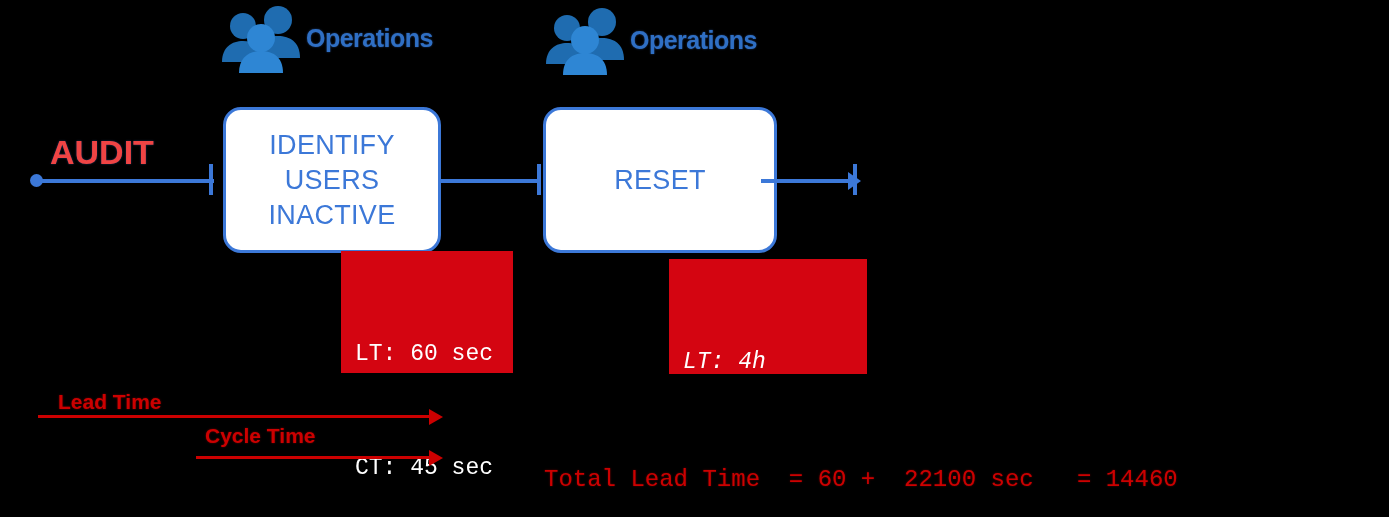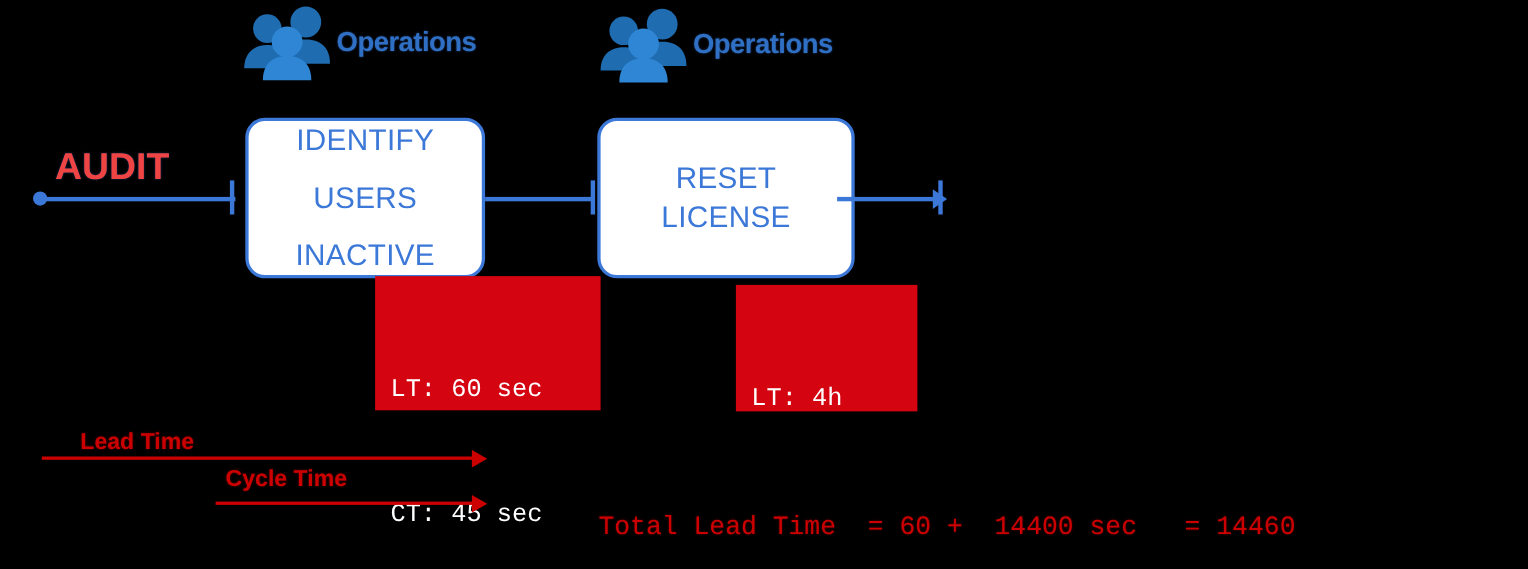--- a/index.html
+++ b/index.html
@@ -181,56 +181,55 @@
       </svg>
     </span>
     <span class="ops-label">Operations</span>
   </div>
 
   <div class="flow-label" style="left:30px; top:133px;">AUDIT</div>
   <div class="dot-cap" style="left:10px; top:174px;"></div>
   <div class="flowline h-line" style="left:16px; top:179px; width:178px;"></div>
   <div class="flowline v-bar" style="left:189px; top:164px; height:31px;"></div>
 
-  <div class="process-box" style="left:203px; top:107px; width:218px; height:146px;justify-content:space-between;">
+  <div class="process-box" style="left:203px; top:107px; width:218px; height:146px;">
     <span class="pline">IDENTIFY</span>
     <span class="pline">USERS</span>
     <span class="pline">INACTIVE</span>
   </div>
 
   <div class="flowline h-line" style="left:421px; top:179px; width:98px;"></div>
   <div class="flowline v-bar" style="left:517px; top:164px; height:31px;"></div>
 
   <div class="process-box" style="left:523px; top:107px; width:234px; height:146px;">
     <span class="pline">RESET</span>
-    <span class="pline">LICENSE</span>
   </div>
 
   <div class="flowline h-line" style="left:741px; top:179px; width:92px;"></div>
   <div class="flowline v-bar" style="left:833px; top:164px; height:31px;"></div>
   <div class="arrow-right-blue" style="left:828px; top:172px;"></div>
 
-  <div class="data-box" style="left:321px; top:251px; width:205px; height:122px;">
+  <div class="data-box" style="left:321px; top:251px; width:172px; height:122px;">
     <span class="dline">LT: 60 sec</span>
     <span class="dline">CT: 45 sec</span>
     
   </div>
 
-  <div class="data-box" style="left:649px; top:259px; width:165px; height:115px;">
+  <div class="data-box" style="left:649px; top:259px; width:198px; height:115px;font-style:italic;">
     <span class="dline">LT: 4h</span>
     
   </div>
 
-  <div class="time-label" style="left:19px; top:390px;padding-left:34px;">Lead Time</div>
+  <div class="time-label" style="left:4px; top:390px;padding-left:34px;">Lead Time</div>
   <div class="time-line" style="left:18px; top:415px; width:396px;"></div>
   <div class="arrow-right-red" style="left:409px; top:409px;"></div>
 
   <div class="time-label" style="left:185px; top:424px;">Cycle Time</div>
   <div class="time-line" style="left:176px; top:456px; width:238px;"></div>
   <div class="arrow-right-red" style="left:409px; top:450px;"></div>
 
   <div id="summary">
-    <span class="sline">Total Lead Time  = 60 +  14400 sec   = 14460</span>
+    <span class="sline">Total Lead Time  = 60 +  22100 sec   = 14460</span>
     
     
   </div>
 
 </div>
 
 </body></html>

